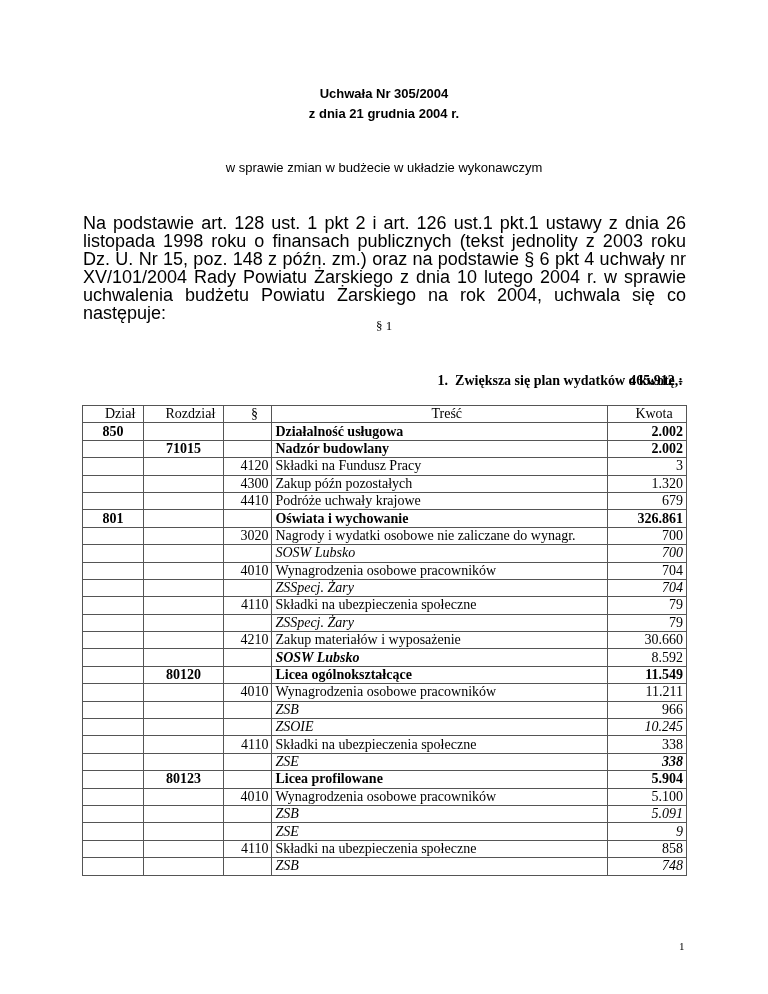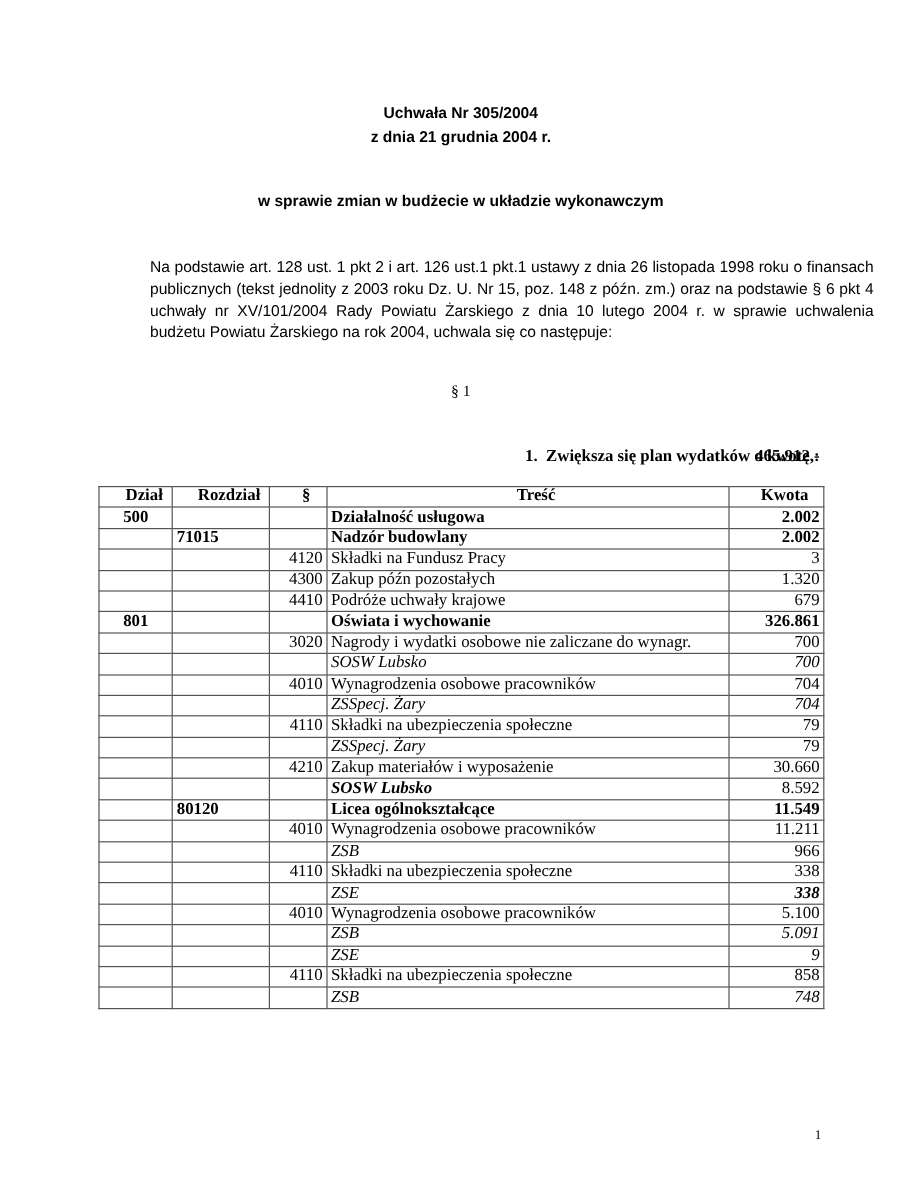--- a/index.html
+++ b/index.html
@@ -1,33 +1,33 @@
 <!DOCTYPE html>
 <html><head>
 <meta charset="utf-8">
 <style>
   html, body { margin: 0; padding: 0; background: #ffffff; }
   body { width: 768px; height: 994px; position: relative; overflow: hidden; color: #000; }
   .title-block { position: absolute; left: 0; top: 84px; width: 768px; text-align: center;
     font-family: "Liberation Sans", sans-serif; font-weight: bold; font-size: 13px; line-height: 20px; }
   .subject { position: absolute; left: 0; top: 160px; width: 768px; text-align: center;
-    font-family: "Liberation Sans", sans-serif; font-weight: bold; font-size: 13px; }
+    font-family: "Liberation Sans", sans-serif; font-weight: normal; font-size: 13px; }
   .preamble { position: absolute; left: 83px; top: 214px; width: 603px; text-align: justify;
-    font-family: "Liberation Sans", sans-serif; font-size: 13px; line-height: 18px; margin-left: 42px; }
+    font-family: "Liberation Sans", sans-serif; font-size: 18px; line-height: 18px; }
   .para-mark { position: absolute; left: 0; top: 318px; width: 768px; text-align: center;
     font-family: "Liberation Serif", serif; font-size: 13px; }
   .item-line { position: absolute; left: 83px; top: 373px; width: 600px;
     font-family: "Liberation Serif", serif; font-weight: bold; font-size: 14px; text-align: right; }
   .item-line .amount { position: absolute; right: 0; top: 0; }
   table.budget { position: absolute; left: 82px; top: 405px; width: 605px; border-collapse: collapse;
     font-family: "Liberation Serif", serif; font-size: 14px; }
   table.budget td, table.budget th { border: 1px solid #555; padding: 0 3px; height: 16.4px; line-height: 16px; white-space: nowrap; }
-  table.budget th { font-weight: bold; text-align: center; padding-left: 17px; }
+  table.budget th { font-weight: normal; text-align: center; padding-left: 17px; }
   .c-dzial { width: 49px; text-align: center; }
-  .c-rozdz { width: 66px; text-align: left; }
+  .c-rozdz { width: 66px; text-align: center; }
   .c-par { width: 40px; text-align: right; }
   .c-tresc { width: 340px; text-align: left; }
   .c-kwota { width: 76px; text-align: right; }
   .b { font-weight: bold; }
   .i { font-style: italic; }
   .page-num { position: absolute; left: 679px; top: 940px; font-family: "Liberation Serif", serif; font-size: 11px; }
 </style>
 </head>
 <body>
 
@@ -52,21 +52,21 @@
     <tr>
       <th class="c-dzial">Dział</th>
       <th class="c-rozdz">Rozdział</th>
       <th class="c-par" style="text-align:center">§</th>
       <th class="c-tresc" style="text-align:center">Treść</th>
       <th class="c-kwota" style="text-align:center">Kwota</th>
     </tr>
   </thead>
   <tbody>
     <tr>
-      <td class="c-dzial b">500</td>
+      <td class="c-dzial b">850</td>
       <td class="c-rozdz b"></td>
       <td class="c-par"></td>
       <td class="c-tresc b">Działalność usługowa</td>
       <td class="c-kwota b">2.002</td>
     </tr>
     <tr>
       <td class="c-dzial b"></td>
       <td class="c-rozdz b">71015</td>
       <td class="c-par"></td>
       <td class="c-tresc b">Nadzór budowlany</td>
@@ -173,32 +173,46 @@
     <tr>
       <td class="c-dzial"></td>
       <td class="c-rozdz"></td>
       <td class="c-par"></td>
       <td class="c-tresc i">ZSB</td>
       <td class="c-kwota">966</td>
     </tr>
     <tr>
       <td class="c-dzial"></td>
       <td class="c-rozdz"></td>
+      <td class="c-par"></td>
+      <td class="c-tresc i">ZSOIE</td>
+      <td class="c-kwota i">10.245</td>
+    </tr>
+    <tr>
+      <td class="c-dzial"></td>
+      <td class="c-rozdz"></td>
       <td class="c-par">4110</td>
       <td class="c-tresc">Składki na ubezpieczenia społeczne</td>
       <td class="c-kwota">338</td>
     </tr>
     <tr>
       <td class="c-dzial"></td>
       <td class="c-rozdz"></td>
       <td class="c-par"></td>
       <td class="c-tresc i">ZSE</td>
       <td class="c-kwota b i">338</td>
     </tr>
     <tr>
+      <td class="c-dzial b"></td>
+      <td class="c-rozdz b">80123</td>
+      <td class="c-par"></td>
+      <td class="c-tresc b">Licea profilowane</td>
+      <td class="c-kwota b">5.904</td>
+    </tr>
+    <tr>
       <td class="c-dzial"></td>
       <td class="c-rozdz"></td>
       <td class="c-par">4010</td>
       <td class="c-tresc">Wynagrodzenia osobowe pracowników</td>
       <td class="c-kwota">5.100</td>
     </tr>
     <tr>
       <td class="c-dzial"></td>
       <td class="c-rozdz"></td>
       <td class="c-par"></td>

